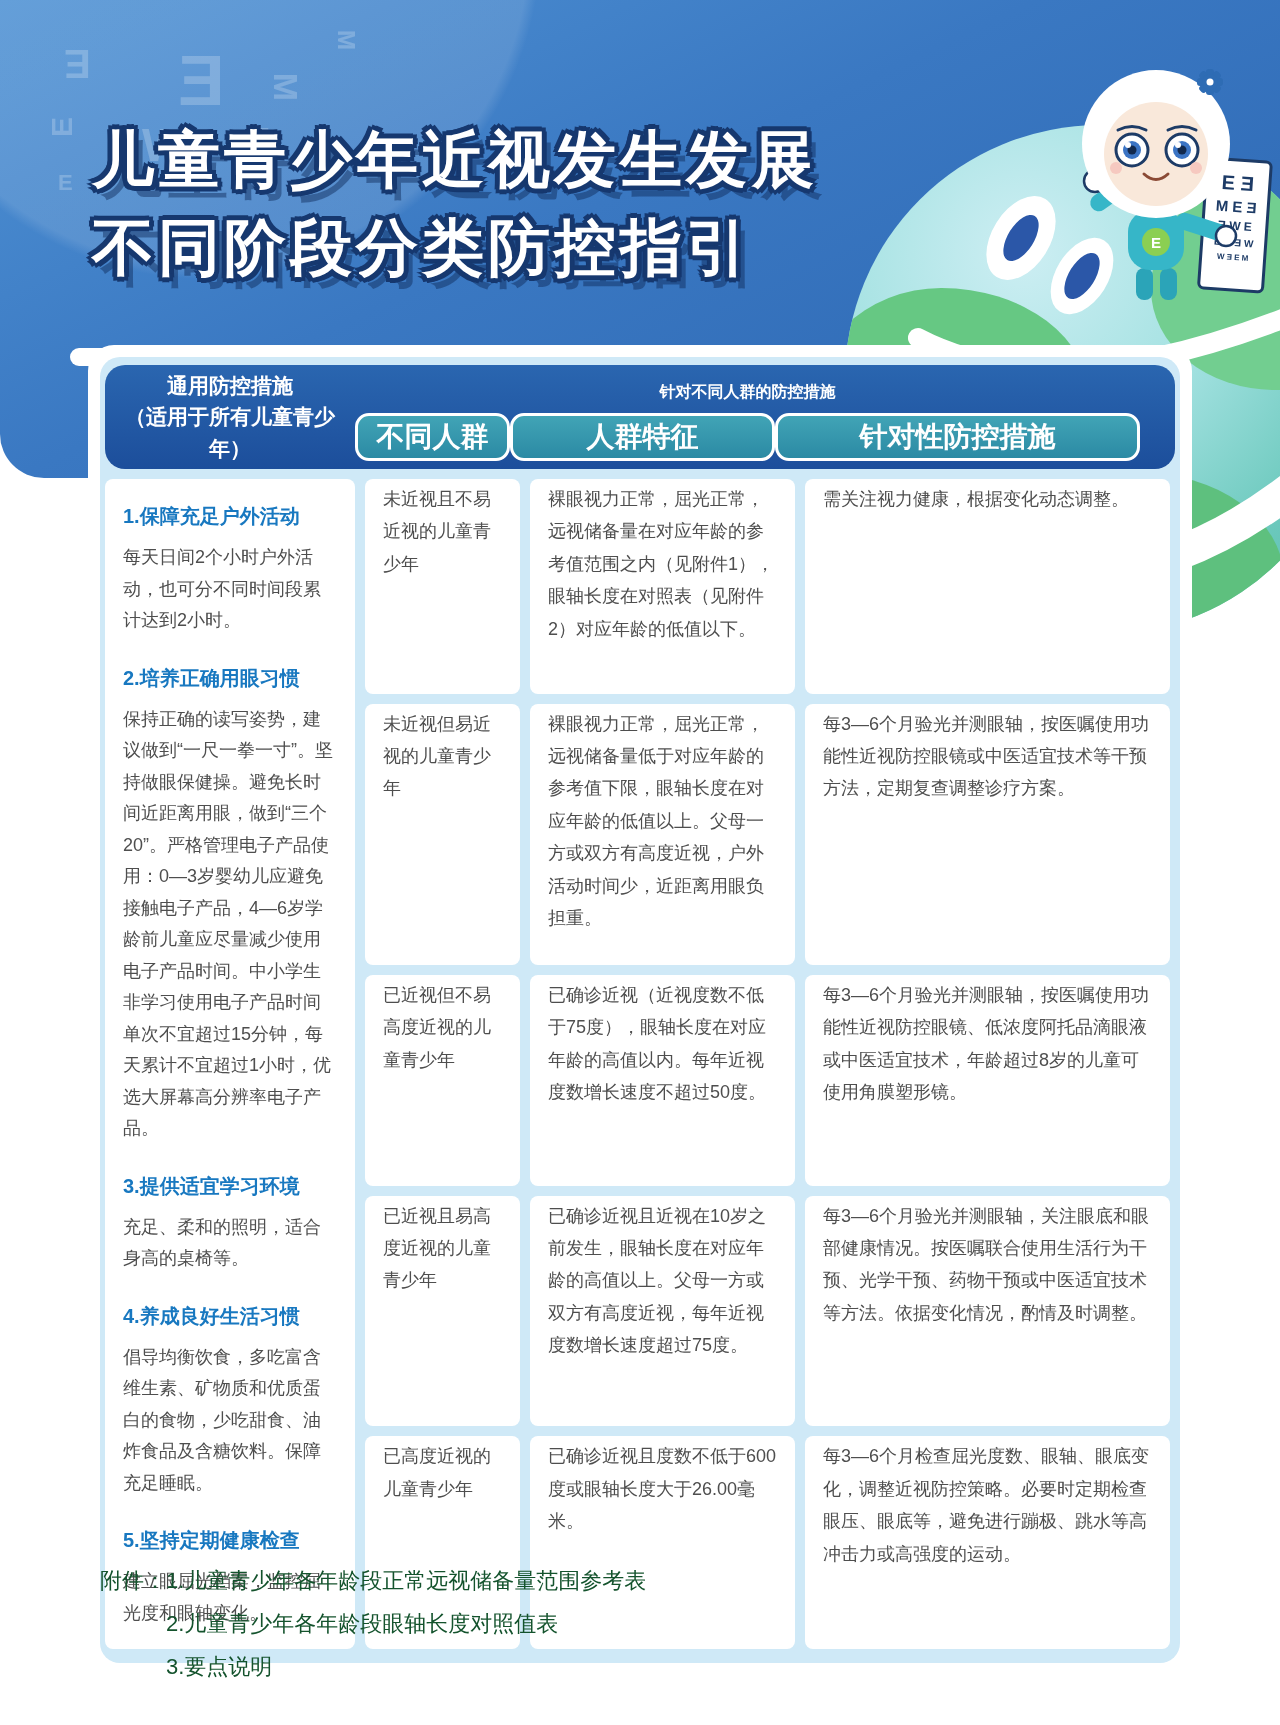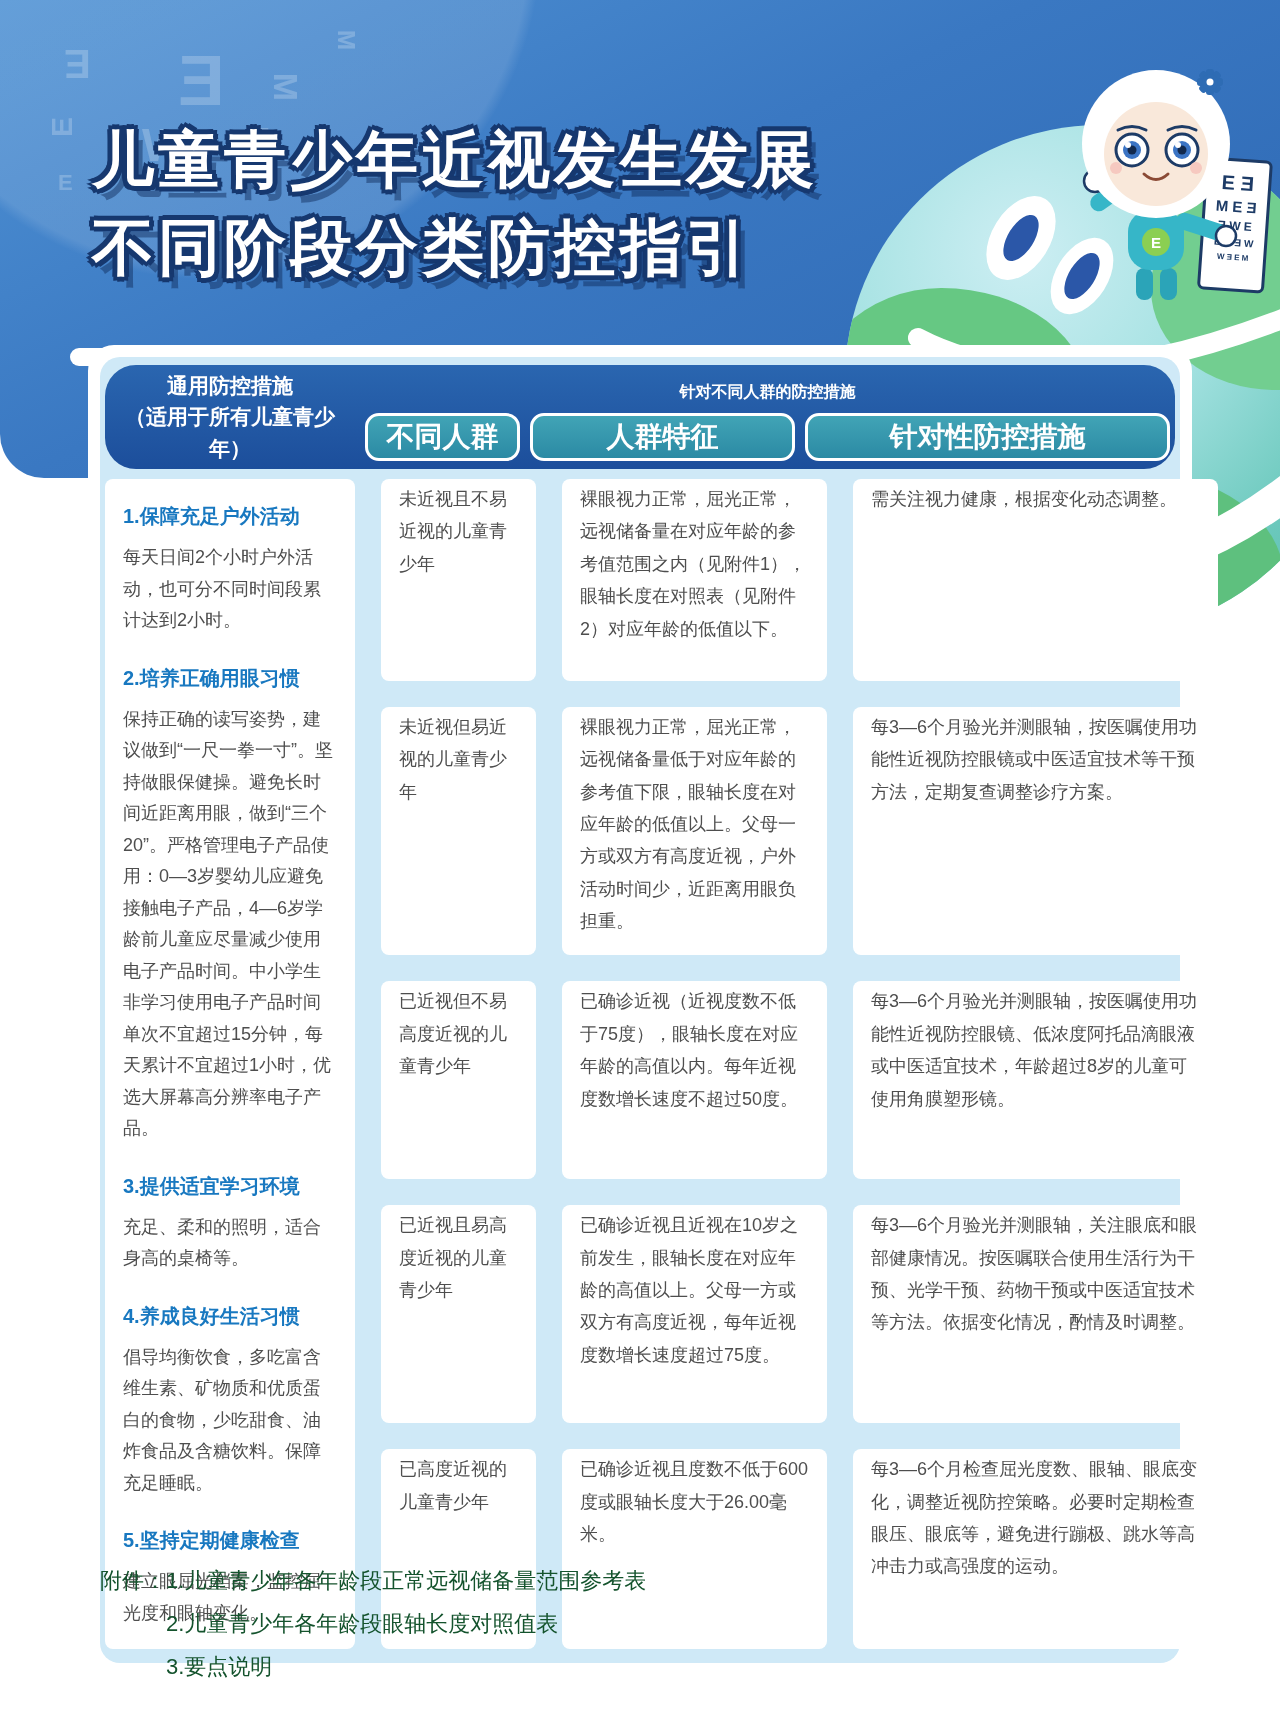--- a/index.html
+++ b/index.html
@@ -41,30 +41,30 @@
   .o1{left:992px;top:192px;transform:rotate(32deg);}
   .o2{left:1056px;top:234px;transform:rotate(32deg);width:52px;height:84px;}
   .mascot{position:absolute;left:1048px;top:44px;z-index:4;}
 
   
   .band{position:absolute;left:70px;top:348px;width:70px;height:18px;border-radius:9px;background:#ffffff;z-index:2;}
   .card{position:absolute;left:88px;top:345px;width:1104px;z-index:3;background:#ffffff;
         border-radius:26px;padding:12px;box-sizing:border-box;}
   .card-inner{background:#cfe9f7;border-radius:20px;padding:8px 5px 14px;}
   .thead{display:grid;grid-template-columns:250px 155px 265px 365px;grid-template-rows:46px 58px;
-         column-gap:10px;background:linear-gradient(180deg,#2a66b0,#1c4e9b);border-radius:31px;}
+         background:linear-gradient(180deg,#2a66b0,#1c4e9b);border-radius:20px;}
   .general-head{grid-column:1;grid-row:1/3;display:flex;flex-direction:column;justify-content:center;
                 align-items:center;color:#ffffff;font-weight:bold;font-size:21px;line-height:1.5;text-align:center;}
   .group-head{grid-column:2/5;grid-row:1;display:flex;align-items:center;justify-content:center;
               color:#ffffff;font-weight:bold;font-size:16px;padding-top:8px;}
   .subhead{grid-row:2;margin:2px 0 8px;background:linear-gradient(180deg,#41a4b6,#2b8aa4);
            border:3px solid #ffffff;border-radius:14px;color:#ffffff;font-weight:bold;font-size:28px;
            display:flex;align-items:center;justify-content:center;box-sizing:border-box;}
   .s1{grid-column:2;} .s2{grid-column:3;} .s3{grid-column:4;}
-  .tbody{display:grid;grid-template-columns:250px 155px 265px 365px;gap:26px;margin-top:10px;}
+  .tbody{display:grid;grid-template-columns:250px 155px 265px 365px;gap:10px;margin-top:10px;}
   .cell{background:#ffffff;border-radius:8px;padding:4px 18px;font-size:18px;line-height:1.8;
         color:#4e4e4e;box-sizing:border-box;}
   .general-cell{grid-column:1;grid-row:1/6;padding:20px 18px;line-height:1.75;}
   .r1{min-height:188px;} .r2{min-height:200px;} .r3{min-height:184px;} .r4{min-height:204px;} .r5{min-height:186px;}
   .sec{margin-bottom:24px;}
   .sec:last-child{margin-bottom:0;}
   .sec h4{margin:0 0 8px;color:#1878c0;font-size:20px;font-weight:bold;}
   .sec p{margin:0;}
 
   

